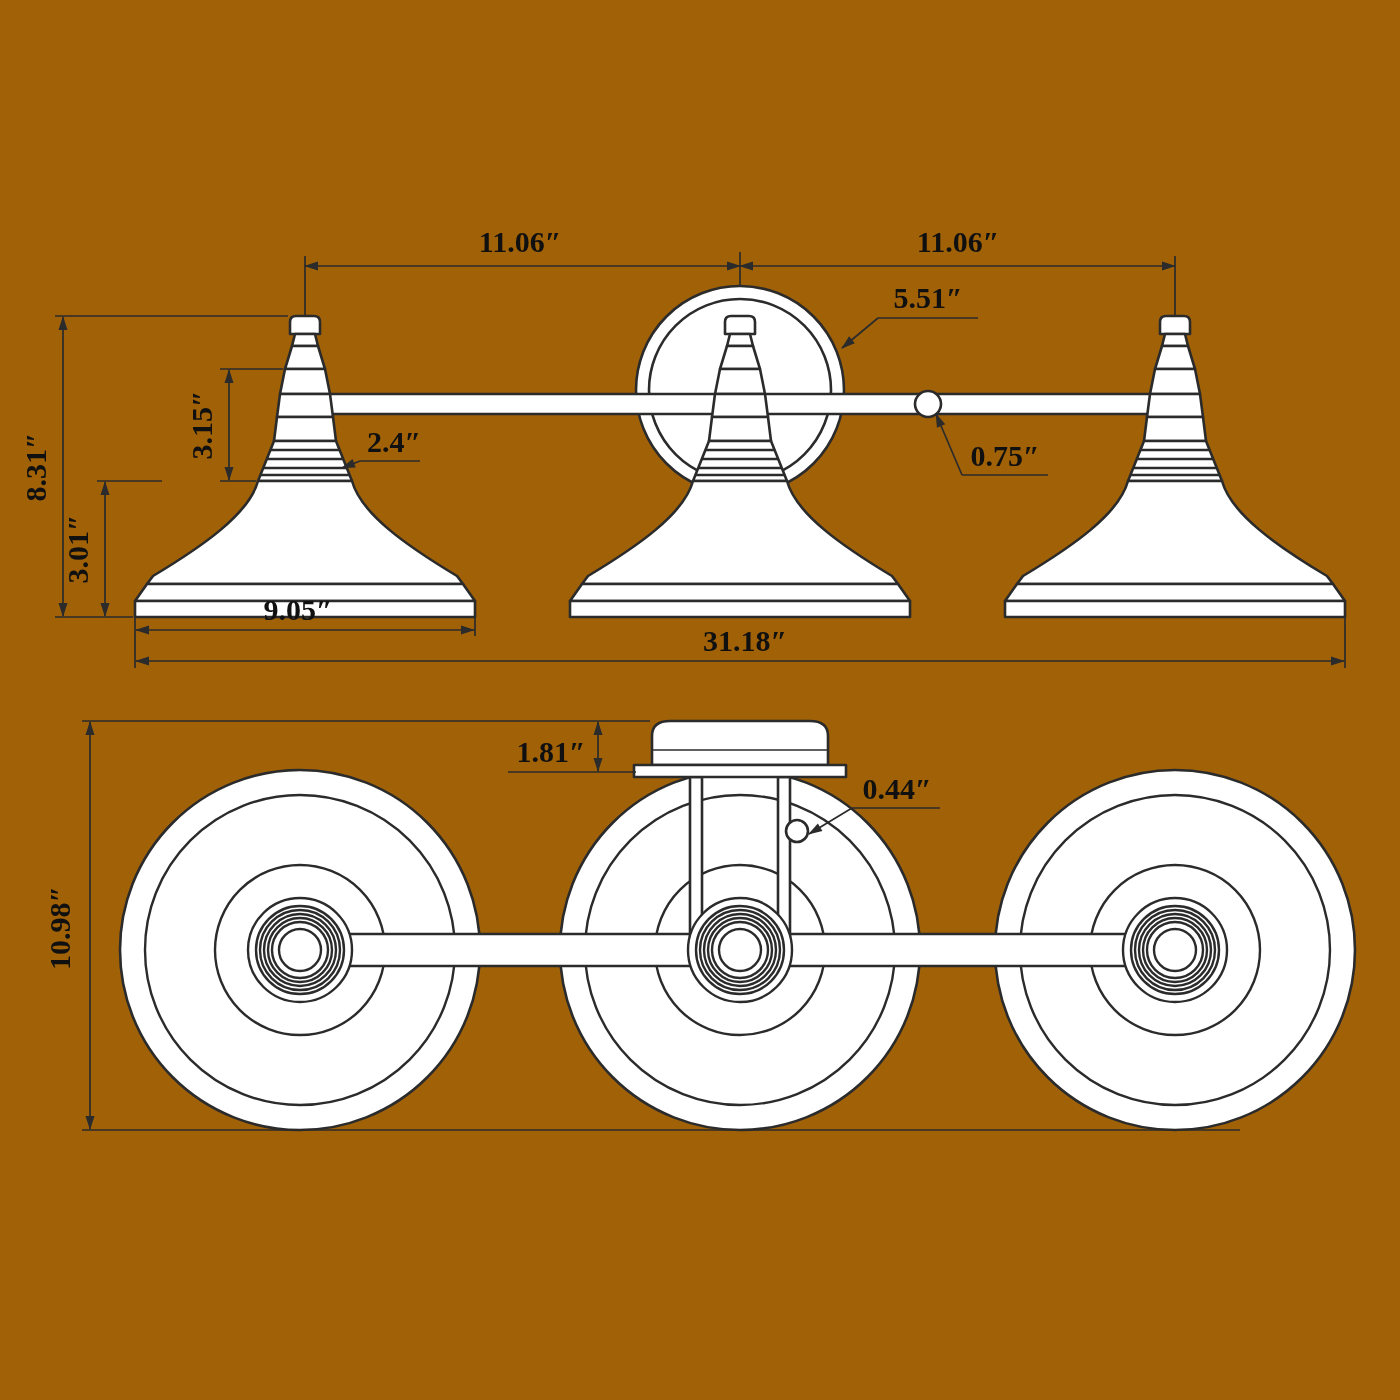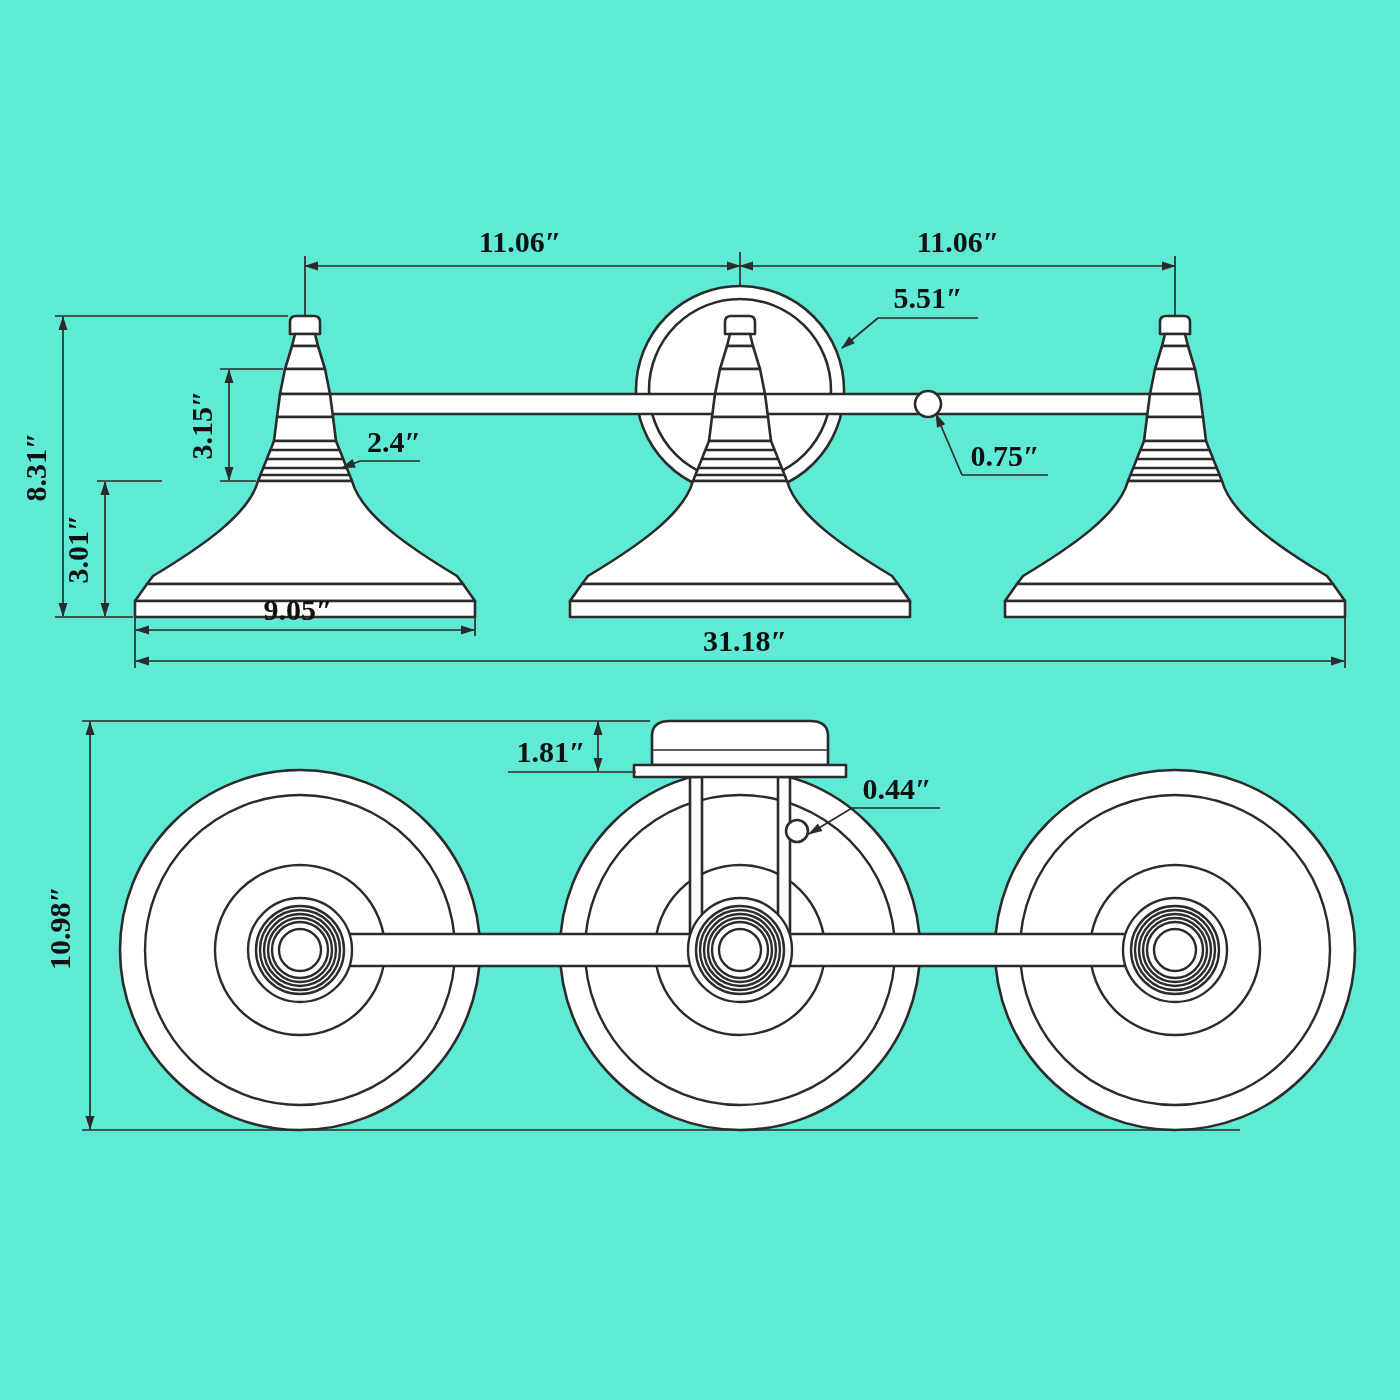--- a/index.html
+++ b/index.html
@@ -1,17 +1,17 @@
 <!DOCTYPE html>
 <html><head>
 <meta charset="utf-8">
 <style>
   html, body { margin: 0; padding: 0; background: #ffffff; }
   #canvas {
-    width: 1400px; height: 1400px; background: #5eead4;
+    width: 1400px; height: 1400px; background: #a16207;
     position: relative; overflow: hidden;
     font-family: "Liberation Serif", serif;
   }
   svg { display: block; }
   .obj  { fill: #ffffff; stroke: #2b2b2b; stroke-width: 2.6; stroke-linejoin: round; }
   .nf   { fill: none; }
   .dim  { stroke: #2b2b2b; stroke-width: 1.7; fill: none; }
   .dimtxt {
     font-family: "Liberation Serif", serif;
     font-weight: bold; font-size: 30px;

